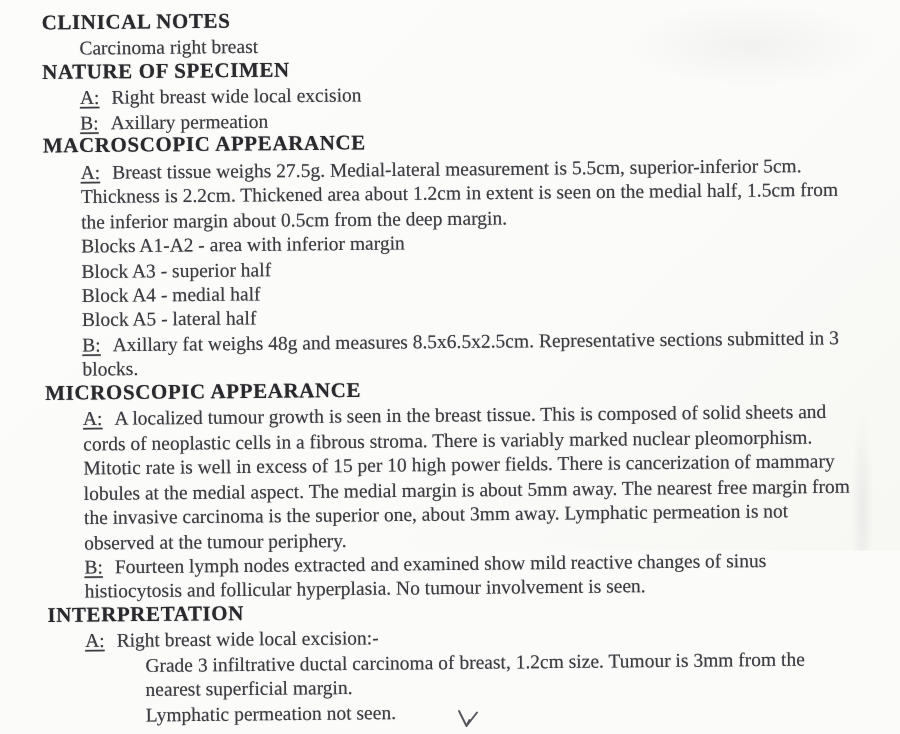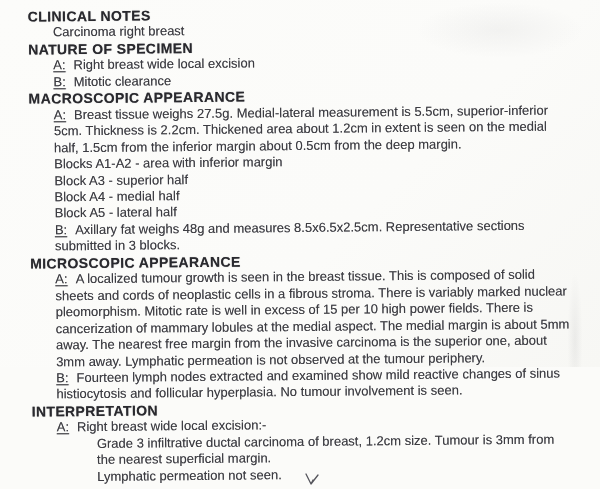--- a/index.html
+++ b/index.html
@@ -11,21 +11,21 @@
     background: #fbfbf9;
   }
   .page {
     position: relative;
     width: 600px;
     height: 367px;
     background:
       radial-gradient(ellipse 120px 40px at 500px 30px, rgba(120,120,125,0.07), rgba(0,0,0,0) 70%),
       radial-gradient(ellipse 10px 90px at 575px 340px, rgba(120,120,125,0.10), rgba(0,0,0,0) 75%),
       linear-gradient(135deg, #fcfcfa 0%, #fbfbf9 60%, #f7f7f4 100%);
-    font-family: Liberation Sans, sans-serif;
+    font-family: Liberation Serif, serif;
     font-size: 13px;
     line-height: 16.45px;
     color: #3c3c42;
   }
   .content {
     position: absolute;
     top: 6px;
     left: 0;
     width: 600px;
     transform: rotate(-0.55deg);
@@ -70,21 +70,21 @@
 <body>
 
 <div class="page">
   <div class="content">
 
     <div class="heading">CLINICAL NOTES</div>
     <div class="body-line">Carcinoma right breast</div>
 
     <div class="heading">NATURE OF SPECIMEN</div>
     <div class="body-line"><span class="lbl">A:</span><span>Right breast wide local excision</span></div>
-    <div class="body-line"><span class="lbl">B:</span><span>Mitotic clearance</span></div>
+    <div class="body-line"><span class="lbl">B:</span><span>Axillary permeation</span></div>
 
     <div class="heading">MACROSCOPIC APPEARANCE</div>
     <p class="body-par"><span class="lbl">A:</span><span>Breast tissue weighs 27.5g.  Medial-lateral measurement is 5.5cm, superior-inferior 5cm. Thickness is 2.2cm.  Thickened area about 1.2cm in extent is seen on the medial half, 1.5cm from the inferior margin about 0.5cm from the deep margin.</span></p>
     <div class="block-line">Blocks A1-A2  -  area with inferior margin</div>
     <div class="block-line">Block A3  -  superior half</div>
     <div class="block-line">Block A4  -  medial half</div>
     <div class="block-line">Block A5  -  lateral half</div>
     <p class="body-par"><span class="lbl">B:</span><span>Axillary fat weighs 48g and measures 8.5x6.5x2.5cm. Representative sections submitted in 3 blocks.</span></p>
 
     <div class="heading">MICROSCOPIC APPEARANCE</div>

